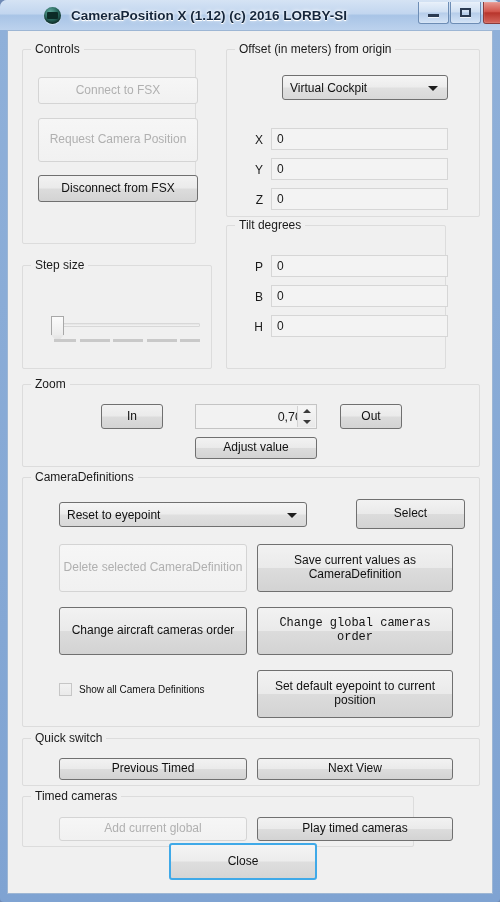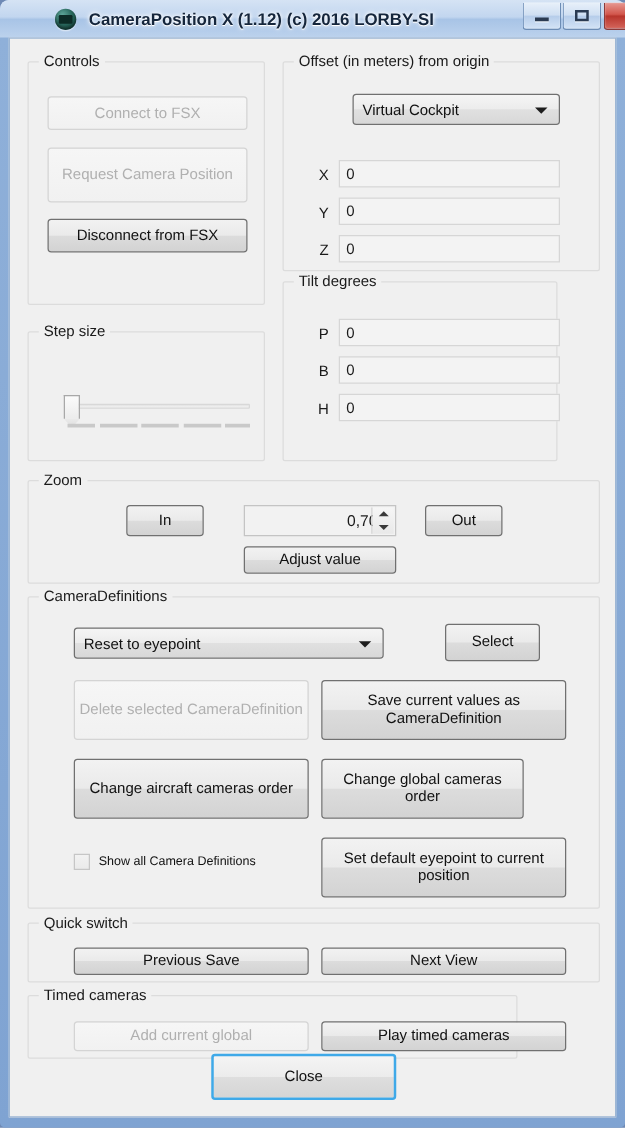--- a/index.html
+++ b/index.html
@@ -336,21 +336,21 @@
         <div class="glyph-max"></div>
       </div>
       <div class="win-btn close">
         <div class="glyph-close">✕</div>
       </div>
     </div>
   </div>
 
   <div id="client">
 
-    <div class="group" style="left:14px; top:18px; width:190px; height:195px;">
+    <div class="group" style="left:14px; top:18px; width:174px; height:195px;">
       <div class="legend">Controls</div>
       <div class="btn disabled" style="left:15px; top:27px; width:160px; height:27px;">Connect to FSX</div>
       <div class="btn disabled" style="left:15px; top:68px; width:160px; height:44px;">Request Camera Position</div>
       <div class="btn" style="left:15px; top:125px; width:160px; height:27px;">Disconnect from FSX</div>
     </div>
 
     <div class="group" style="left:14px; top:234px; width:190px; height:104px;padding-left:12px;">
       <div class="legend">Step size</div>
     </div>
     <div id="slider-wrap">
@@ -419,41 +419,41 @@
     </div>
 
     <div class="group" style="left:14px; top:446px; width:458px; height:250px;">
       <div class="legend">CameraDefinitions</div>
 
       <div class="combo" style="left:36px; top:24px; width:248px; height:25px;">
         <span>Reset to eyepoint</span>
         <span class="arrow"></span>
       </div>
 
-      <div class="btn" style="left:333px; top:21px; width:76px; height:30px;">Select</div>
+      <div class="btn" style="left:333px; top:21px; width:109px; height:30px;">Select</div>
 
       <div class="btn disabled" style="left:36px; top:66px; width:188px; height:48px;">Delete selected CameraDefinition</div>
 
       <div class="btn" style="left:234px; top:66px; width:196px; height:48px;">Save current values as CameraDefinition</div>
 
       <div class="btn" style="left:36px; top:129px; width:188px; height:48px;">Change aircraft cameras order</div>
 
-      <div class="btn" style="left:234px; top:129px; width:162px; height:48px;">Change global cameras order</div>
+      <div class="btn" style="left:234px; top:129px; width:196px; height:48px;font-family:Liberation Mono, monospace;">Change global cameras order</div>
 
       <div class="btn" style="left:234px; top:192px; width:196px; height:48px;">Set default eyepoint to current position</div>
     </div>
 
     <div id="chk-wrap">
       <div id="chk-box"></div>
       <div id="chk-label">Show all Camera Definitions</div>
     </div>
 
     <div class="group" style="left:14px; top:707px; width:458px; height:48px;">
       <div class="legend">Quick switch</div>
-      <div class="btn" style="left:36px; top:19px; width:188px; height:22px;">Previous Save</div>
+      <div class="btn" style="left:36px; top:19px; width:188px; height:22px;">Previous Timed</div>
       <div class="btn" style="left:234px; top:19px; width:196px; height:22px;">Next View</div>
     </div>
 
     <div class="group" style="left:14px; top:765px; width:392px; height:51px;">
       <div class="legend">Timed cameras</div>
       <div class="btn disabled" style="left:36px; top:20px; width:188px; height:24px;">Add current global</div>
       <div class="btn" style="left:234px; top:20px; width:196px; height:24px;">Play timed cameras</div>
     </div>
 
     <div class="btn default" style="left:161px; top:812px; width:148px; height:37px;">Close</div>

